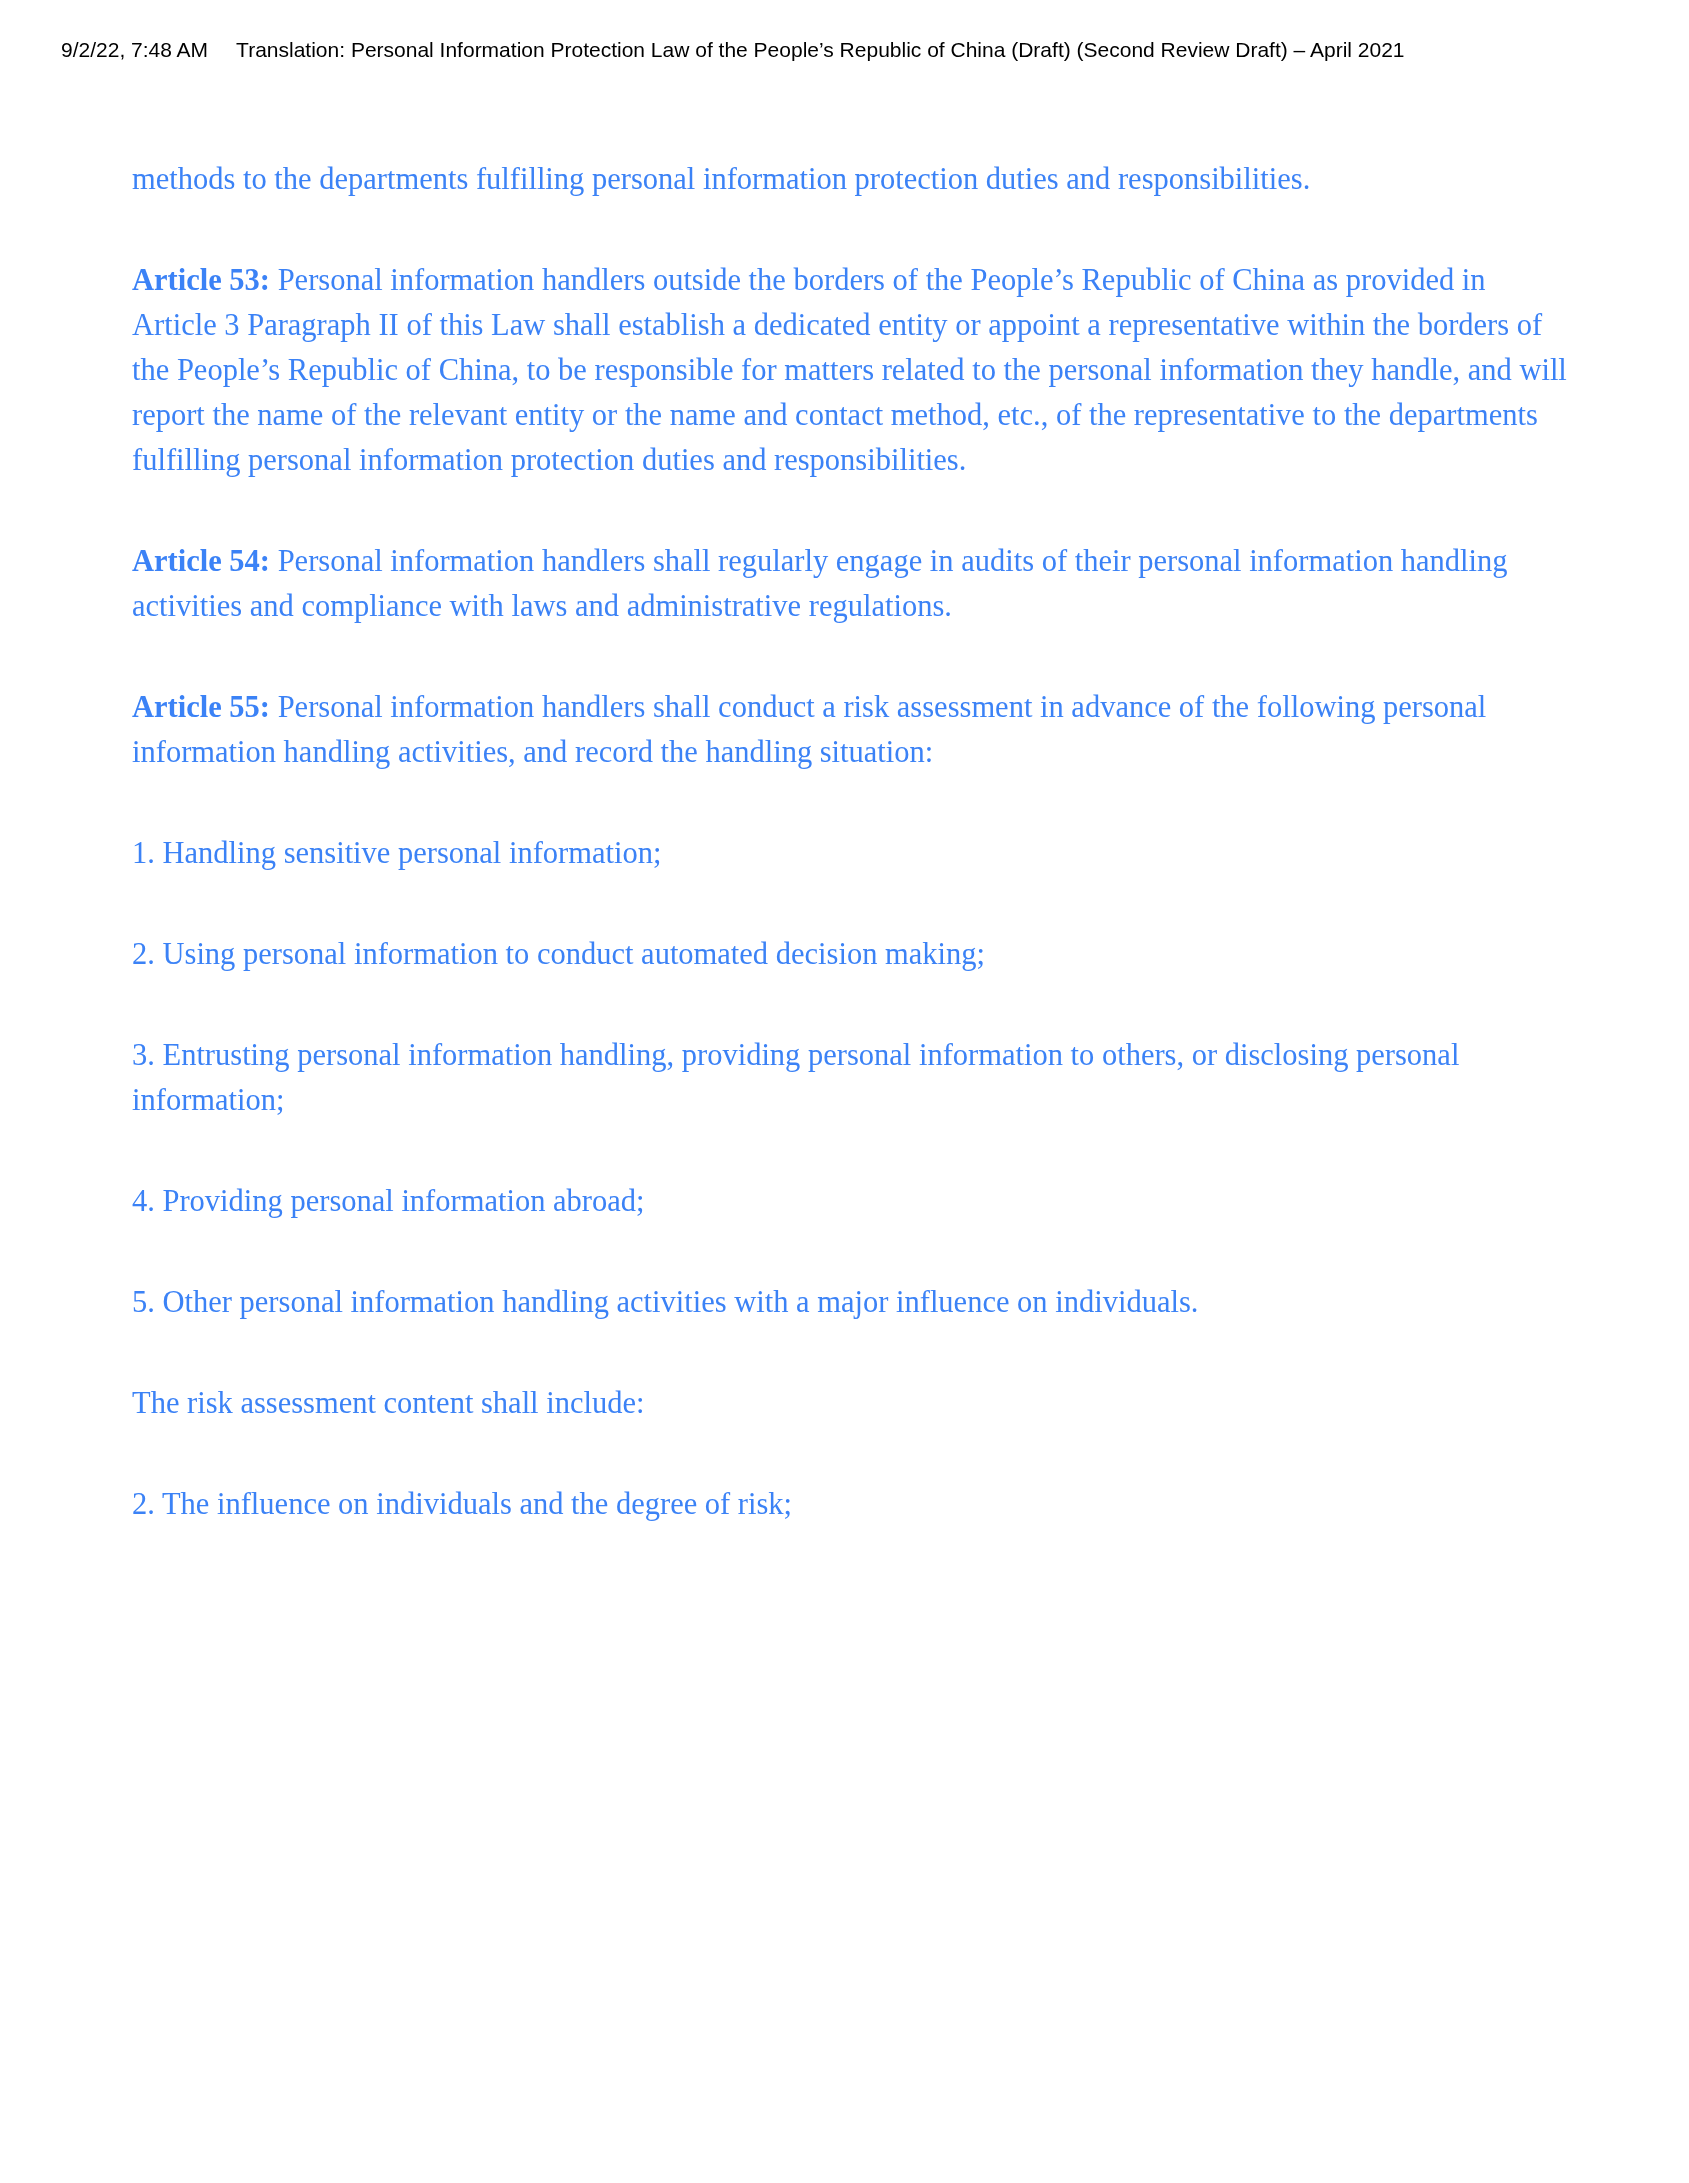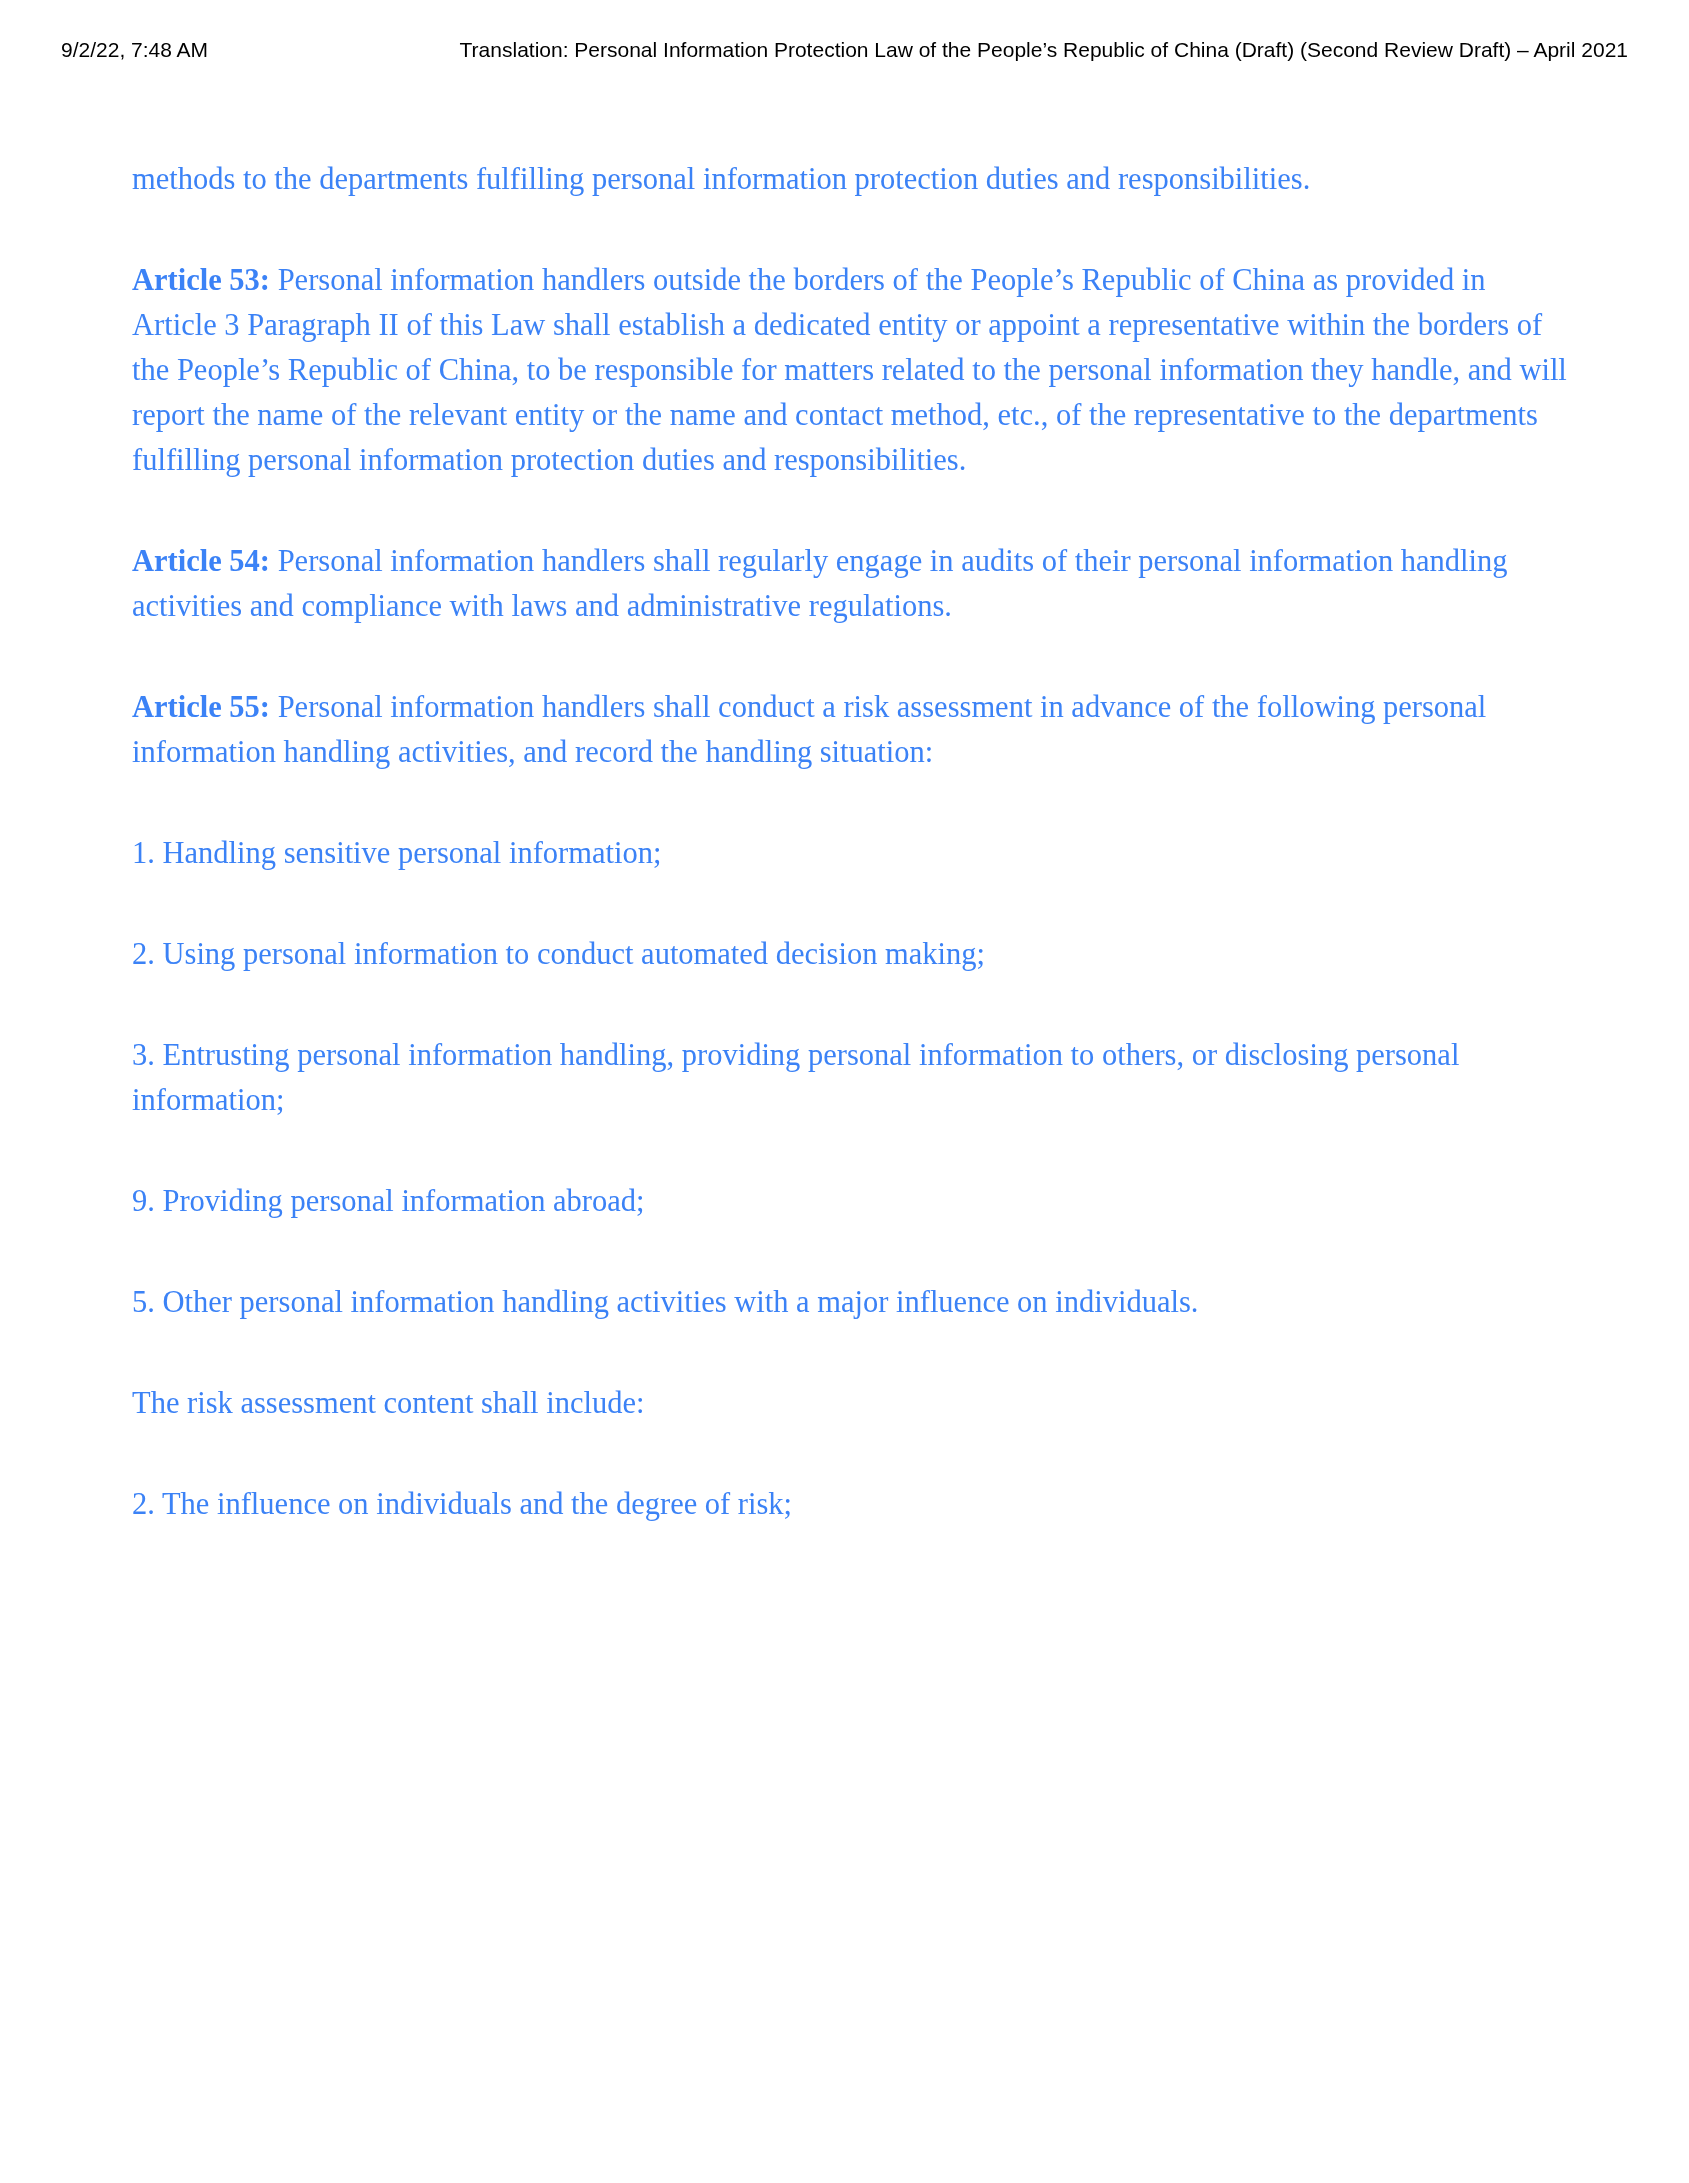--- a/index.html
+++ b/index.html
@@ -22,21 +22,21 @@
     right: 61px;
     display: flex;
     align-items: flex-start;
     font-family: "Liberation Sans", sans-serif;
     font-size: 21px;
     line-height: 26.5px;
     color: #000000;
     white-space: nowrap;
   }
   .hdr-date { flex: 0 0 auto; }
-  .hdr-title { flex: 1 1 auto; text-align: right; padding-left: 35px; overflow: hidden; }
+  .hdr-title { flex: 1 1 auto; text-align: left; padding-left: 28px; overflow: hidden; }
 
   
   .doc-body {
     position: absolute;
     top: 157px;
     left: 132px;
     width: 1437px;
     color: #3b82f6;
     font-size: 30.5px;
     line-height: 45px;
@@ -82,21 +82,21 @@
       <p class="doc-paragraph"><strong class="article-label">Article 54:</strong><span class="paragraph-text"> Personal information handlers shall regularly engage in audits of their personal information handling activities and compliance with laws and administrative regulations.</span></p>
 
       <p class="doc-paragraph"><strong class="article-label">Article 55:</strong><span class="paragraph-text"> Personal information handlers shall conduct a risk assessment in advance of the following personal information handling activities, and record the handling situation:</span></p>
 
       <p class="doc-paragraph"><strong class="article-label"></strong><span class="paragraph-text">1. Handling sensitive personal information;</span></p>
 
       <p class="doc-paragraph"><strong class="article-label"></strong><span class="paragraph-text">2. Using personal information to conduct automated decision making;</span></p>
 
       <p class="doc-paragraph"><strong class="article-label"></strong><span class="paragraph-text">3. Entrusting personal information handling, providing personal information to others, or disclosing personal information;</span></p>
 
-      <p class="doc-paragraph"><strong class="article-label"></strong><span class="paragraph-text">9. Providing personal information abroad;</span></p>
+      <p class="doc-paragraph"><strong class="article-label"></strong><span class="paragraph-text">4. Providing personal information abroad;</span></p>
 
       <p class="doc-paragraph"><strong class="article-label"></strong><span class="paragraph-text">5. Other personal information handling activities with a major influence on individuals.</span></p>
 
       <p class="doc-paragraph"><strong class="article-label"></strong><span class="paragraph-text">The risk assessment content shall include:</span></p>
 
 
       <p class="doc-paragraph"><strong class="article-label"></strong><span class="paragraph-text">2. The influence on individuals and the degree of risk;</span></p>
 
     </main>
 

